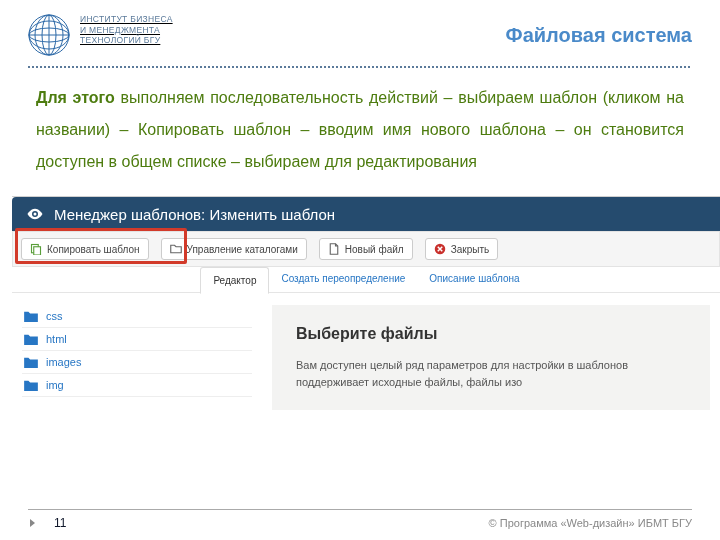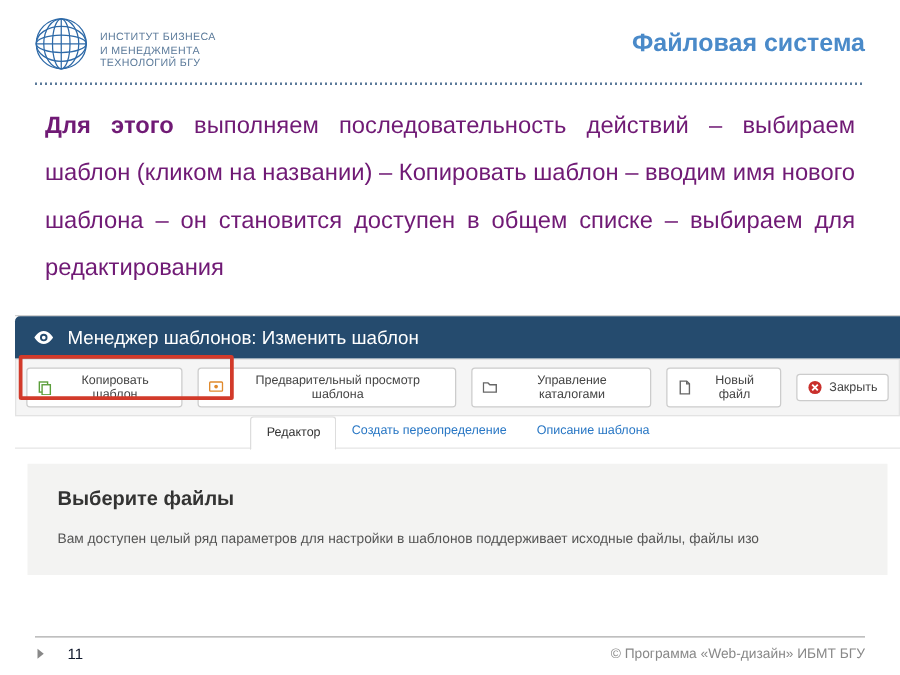--- a/index.html
+++ b/index.html
@@ -1,26 +1,26 @@
 <!DOCTYPE html>
 <html><head>
 <meta charset="utf-8">
 <style>
   * { box-sizing: border-box; margin: 0; padding: 0; }
   body { width: 720px; height: 540px; font-family: Arial, sans-serif; background: #fff; position: relative; overflow: hidden; }
   
   .slide-header { display: flex; align-items: center; padding: 14px 28px 10px 28px; }
-  .logo-block { display: flex; align-items: flex-end; gap: 10px; flex: 0 0 auto; }
+  .logo-block { display: flex; align-items: flex-start; gap: 10px; flex: 0 0 auto; text-decoration: underline; }
   .globe-icon { width: 42px; height: 42px; }
   .inst-text { font-size: 8.5px; line-height: 1.25; color: #5b7a9a; font-weight: 500; letter-spacing: 0.3px; }
   .slide-title { flex: 1; text-align: right; font-size: 20px; font-weight: bold; color: #4a8ac9; }
   
   .hr-line { margin: 0 28px; height: 2px; background: repeating-linear-gradient(90deg,#5b7a9a 0 2px,transparent 2px 4px); }
   
-  .body-text { padding: 14px 36px 18px 36px; font-size: 19px; color: #701a75; line-height: 2.0; text-align: justify; }
+  .body-text { padding: 14px 36px 18px 36px; font-size: 16px; color: #4d7c0f; line-height: 2.0; text-align: justify; }
   .body-text strong { font-weight: bold; }
   
   .screenshot { margin: 0 0 0 12px; border-top: 1px solid #d0d0d0; background: #fff; width: 708px; }
   
   .titlebar { background: #254b6e; color: #fff; display: flex; align-items: center; padding: 8px 14px; font-size: 15px; gap: 10px; border-top-left-radius: 4px; }
   .eye-icon { width: 18px; height: 18px; }
   
   .toolbar { background: #f5f5f5; border: 1px solid #e3e3e3; padding: 6px 8px; display: flex; gap: 12px; align-items: center; position: relative; }
   .tbtn { display: inline-flex; align-items: center; gap: 5px; background: #fff; border: 1px solid #ccc; border-radius: 3px; padding: 4px 8px; font-size: 10px; color: #444; cursor: pointer; }
   .tbtn .ico { width: 12px; height: 12px; display: inline-block; }
@@ -85,27 +85,20 @@
     <div class="highlight-box" style="left:2px;top:-4px;width:172px;height:36px;"></div>
     <button class="tbtn">
       <svg class="ico" viewBox="0 0 16 16">
           <rect x="2" y="2" width="9" height="11" fill="none" stroke="#5a9e3a" stroke-width="1.5"></rect>
           <rect x="5" y="5" width="9" height="11" fill="#fff" stroke="#5a9e3a" stroke-width="1.5"></rect>
         </svg>
       <span>Копировать шаблон</span>
     </button>
     <button class="tbtn">
       <svg class="ico" viewBox="0 0 16 16">
-          <rect x="1" y="2" width="14" height="10" rx="1" fill="none" stroke="#e08a2d" stroke-width="1.5"></rect>
-          <circle cx="8" cy="7" r="2" fill="#e08a2d"></circle>
-        </svg>
-      <span>Предварительный просмотр шаблона</span>
-    </button>
-    <button class="tbtn">
-      <svg class="ico" viewBox="0 0 16 16">
           <path d="M1 3h5l2 2h7v8H1z" fill="none" stroke="#666" stroke-width="1.5"></path>
         </svg>
       <span>Управление каталогами</span>
     </button>
     <button class="tbtn">
       <svg class="ico" viewBox="0 0 16 16">
           <path d="M3 1h7l3 3v11H3z" fill="none" stroke="#666" stroke-width="1.5"></path>
           <path d="M10 1v3h3" fill="none" stroke="#666" stroke-width="1.5"></path>
         </svg>
       <span>Новый файл</span>
@@ -119,20 +112,46 @@
     </button>
   </div>
 
   <div class="tabs-row">
     <div class="tab active">Редактор</div>
     <div class="tab">Создать переопределение</div>
     <div class="tab">Описание шаблона</div>
   </div>
 
   <div class="content-area">
+    <div class="folder-list">
+      <div class="folder-item">
+        <svg class="folder-icon" viewBox="0 0 16 14">
+            <path d="M0 2h5l2 2h9v10H0z" class="ico-blue"></path>
+          </svg>
+        <span>css</span>
+      </div>
+      <div class="folder-item">
+        <svg class="folder-icon" viewBox="0 0 16 14">
+            <path d="M0 2h5l2 2h9v10H0z" class="ico-blue"></path>
+          </svg>
+        <span>html</span>
+      </div>
+      <div class="folder-item">
+        <svg class="folder-icon" viewBox="0 0 16 14">
+            <path d="M0 2h5l2 2h9v10H0z" class="ico-blue"></path>
+          </svg>
+        <span>images</span>
+      </div>
+      <div class="folder-item">
+        <svg class="folder-icon" viewBox="0 0 16 14">
+            <path d="M0 2h5l2 2h9v10H0z" class="ico-blue"></path>
+          </svg>
+        <span>img</span>
+      </div>
+    </div>
     <div class="right-panel">
       <h3>Выберите файлы</h3>
       <p>Вам доступен целый ряд параметров для настройки в шаблонов поддерживает исходные файлы, файлы изо</p>
     </div>
   </div>
 </div>
 
 <div class="slide-footer">
   <div class="page-num">
     <svg class="page-arrow" viewBox="0 0 10 10">

